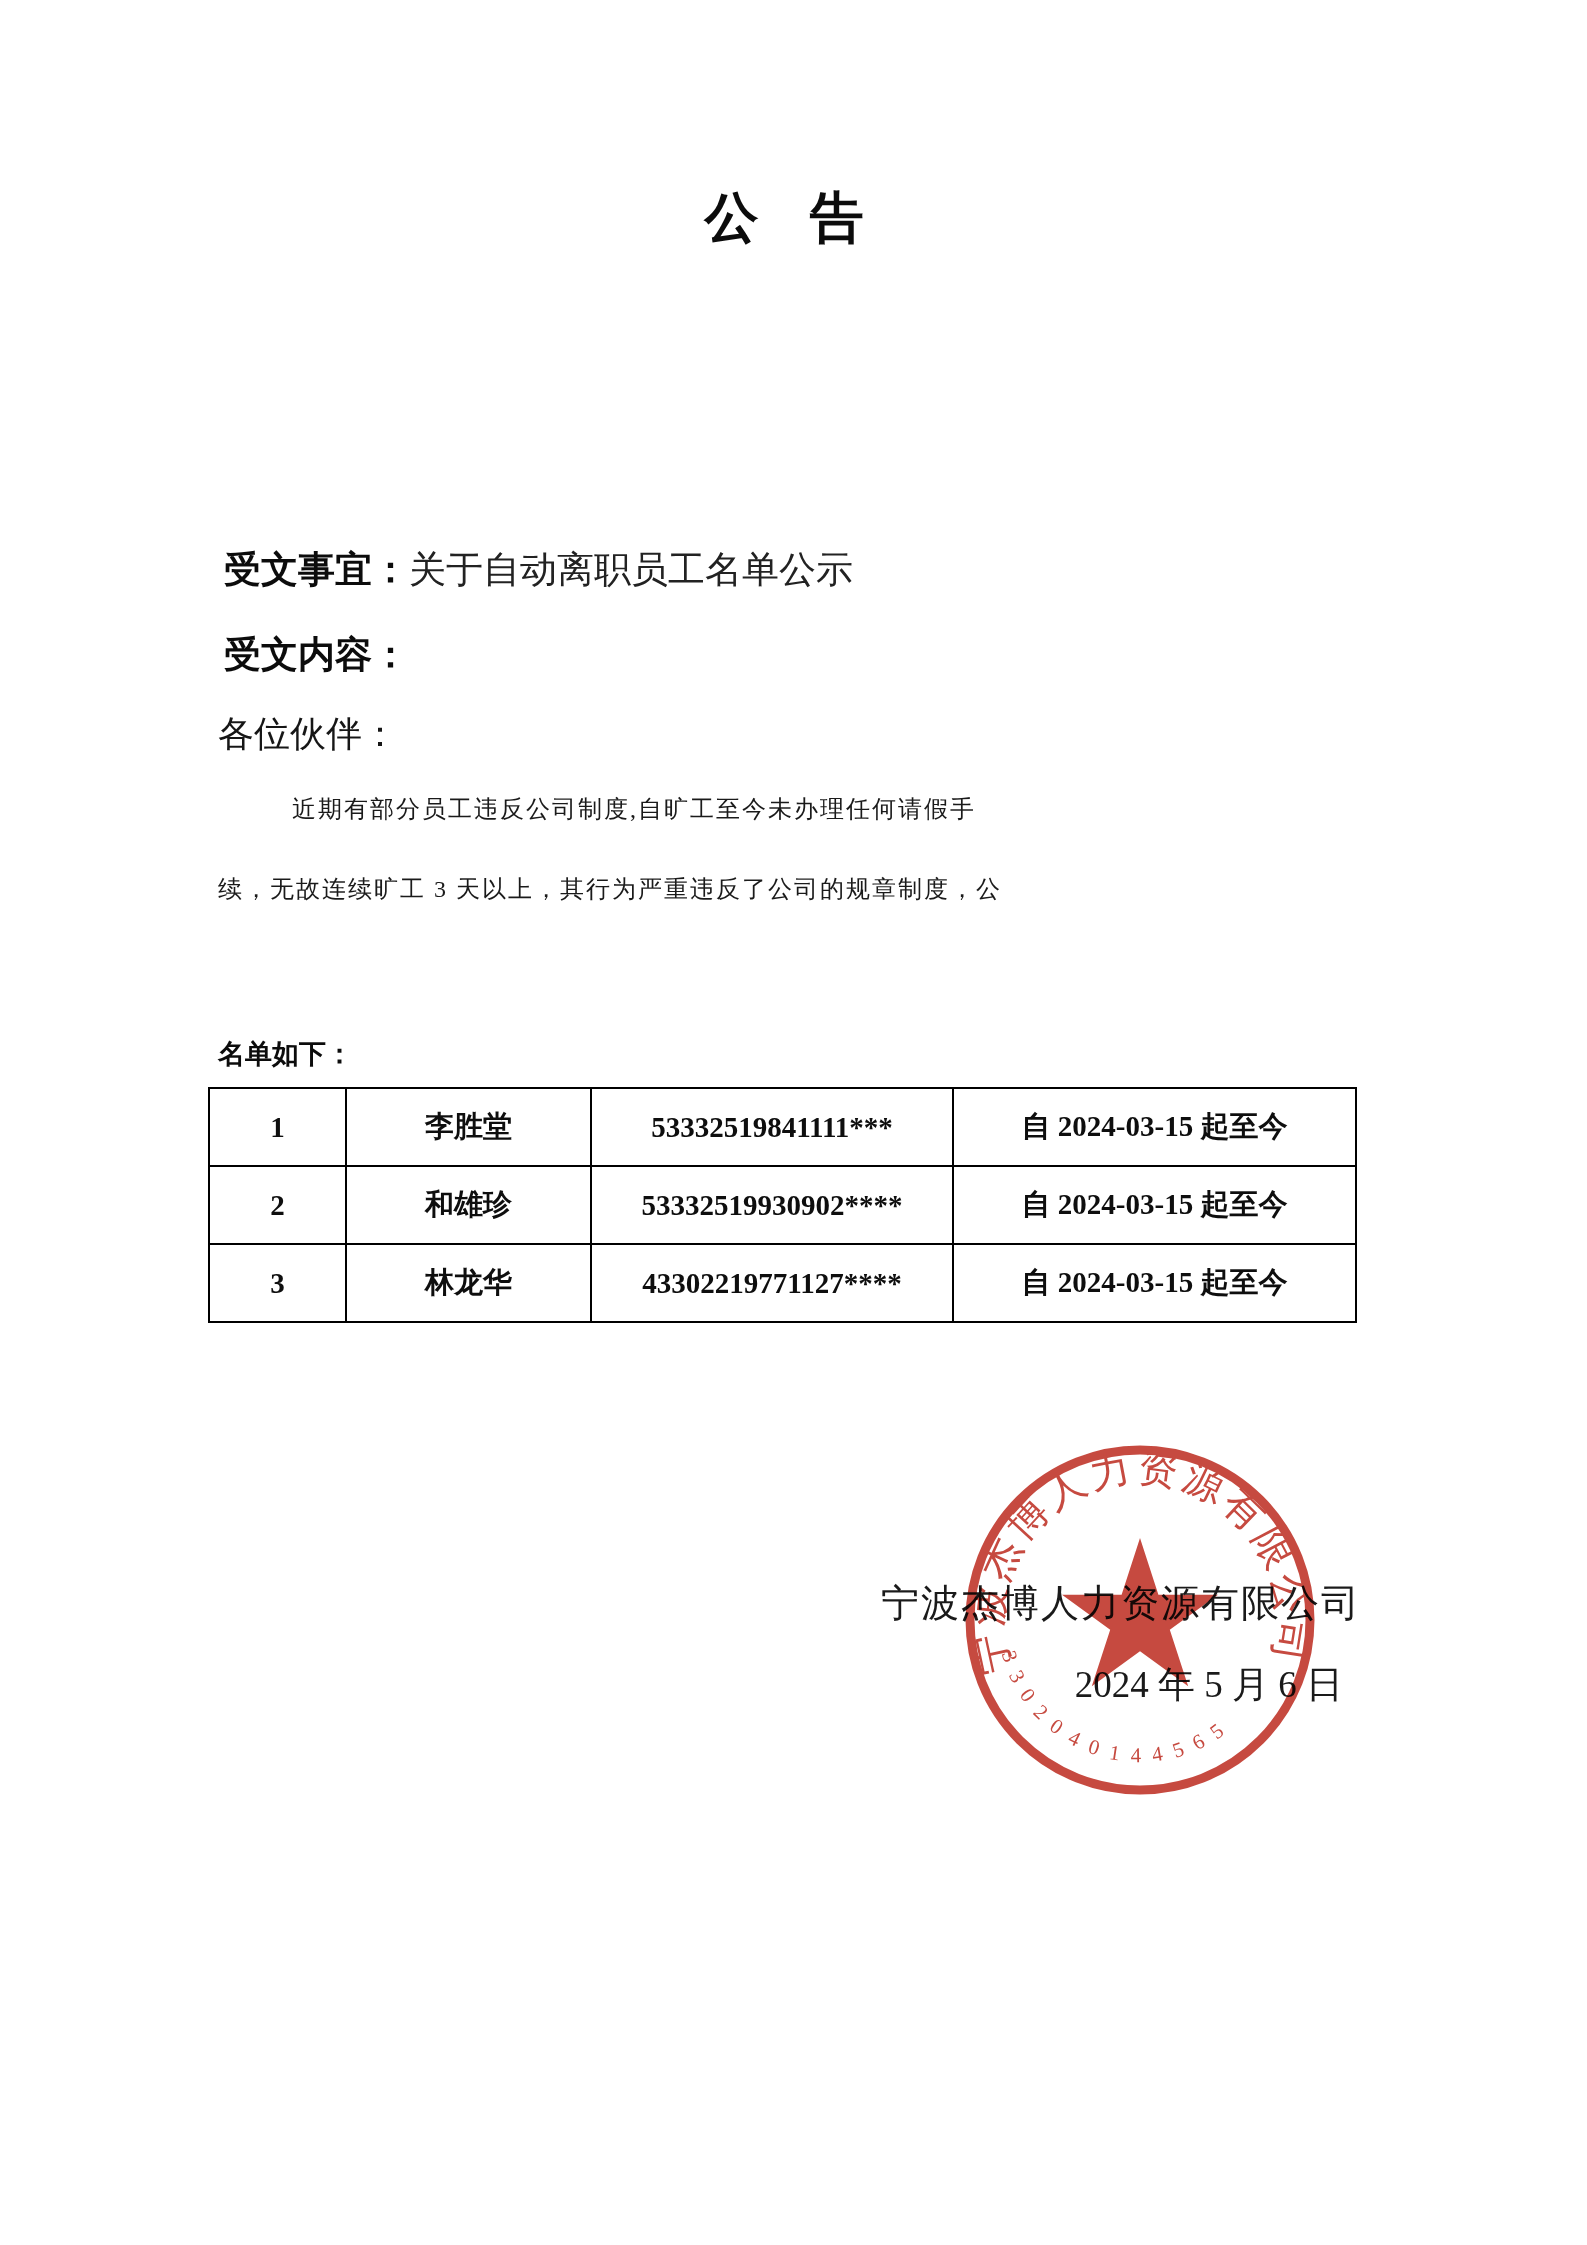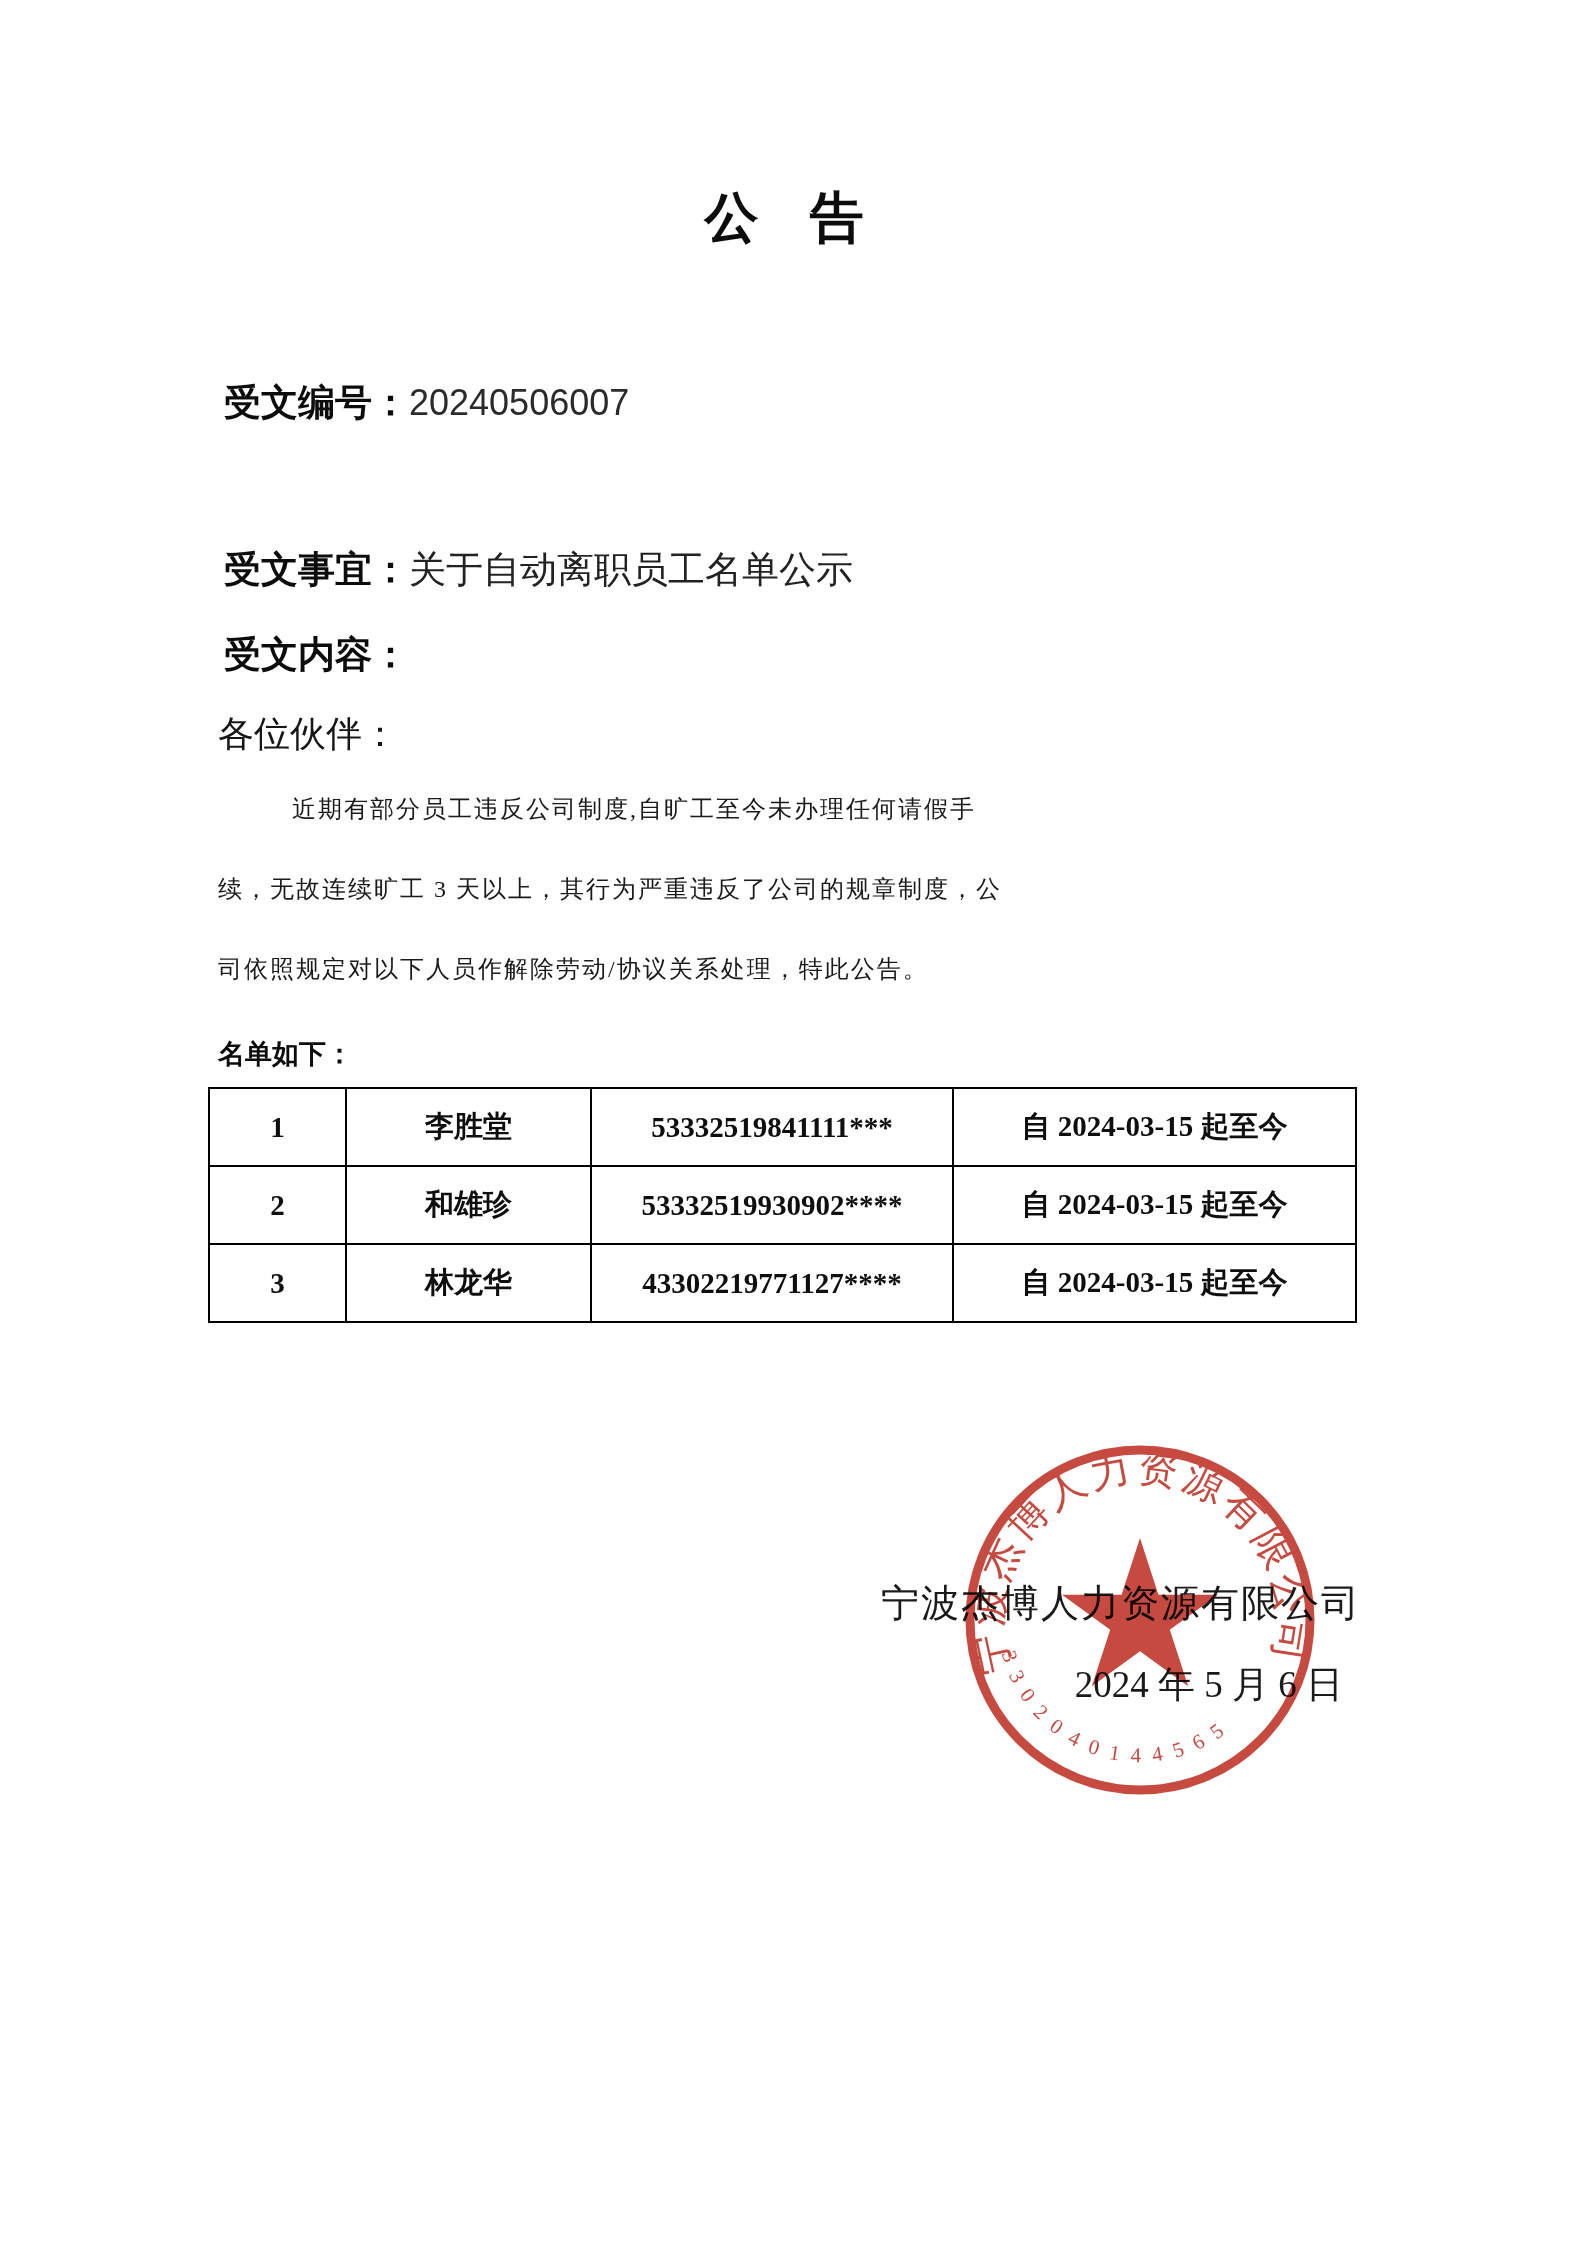--- a/index.html
+++ b/index.html
@@ -52,35 +52,31 @@
     text-align:center;font-size:25px;letter-spacing:3px;color:#222;
   }
 </style>
 </head>
 <body>
 
 <div class="page">
 
   <h1 class="title">公 告</h1>
 
-  <div class="meta-line m1">
-    <span class="meta-label">受文编号：</span><span class="meta-value num">20240506007</span>
-  </div>
   <div class="meta-line m3">
     <span class="meta-label">受文事宜：</span><span class="meta-value">关于自动离职员工名单公示</span>
   </div>
   <div class="meta-line m4">
     <span class="meta-label">受文内容：</span><span class="meta-value"></span>
   </div>
 
   <div class="salutation">各位伙伴：</div>
 
   <div class="body-line b1">近期有部分员工违反公司制度,自旷工至今未办理任何请假手</div>
   <div class="body-line b2">续，无故连续旷工 3 天以上，其行为严重违反了公司的规章制度，公</div>
-  <div class="body-line b3">司依照规定对以下人员作解除劳动/协议关系处理，特此公告。</div>
 
   <div class="list-label">名单如下：</div>
 
   <table class="roster">
     <colgroup>
       <col style="width:137px">
         <col style="width:245px">
         <col style="width:362px">
         <col style="width:403px">
     </colgroup>

